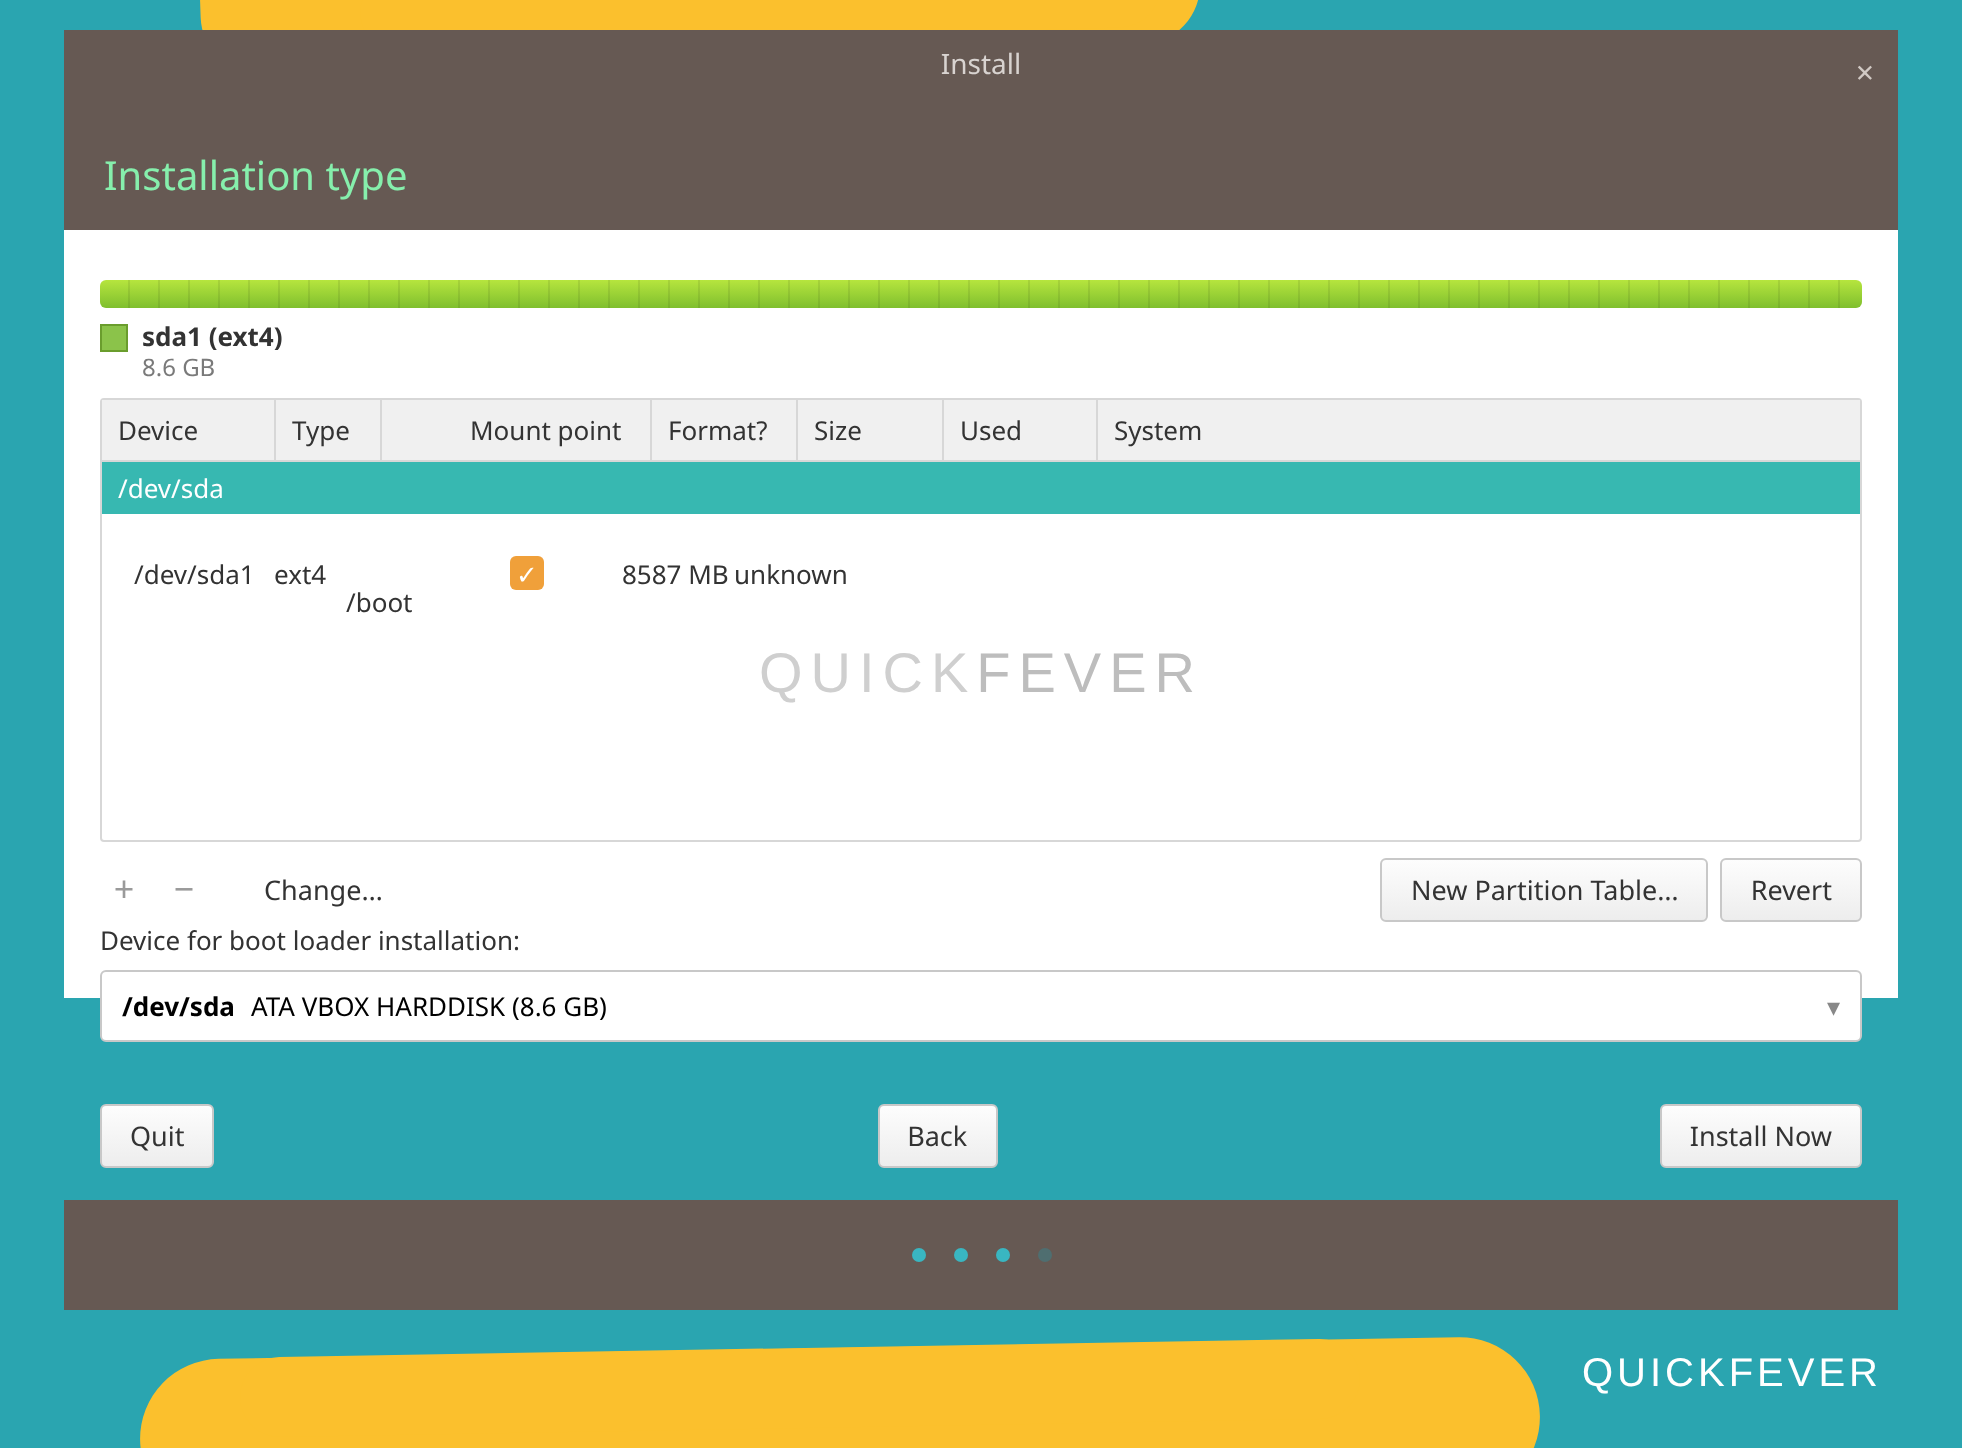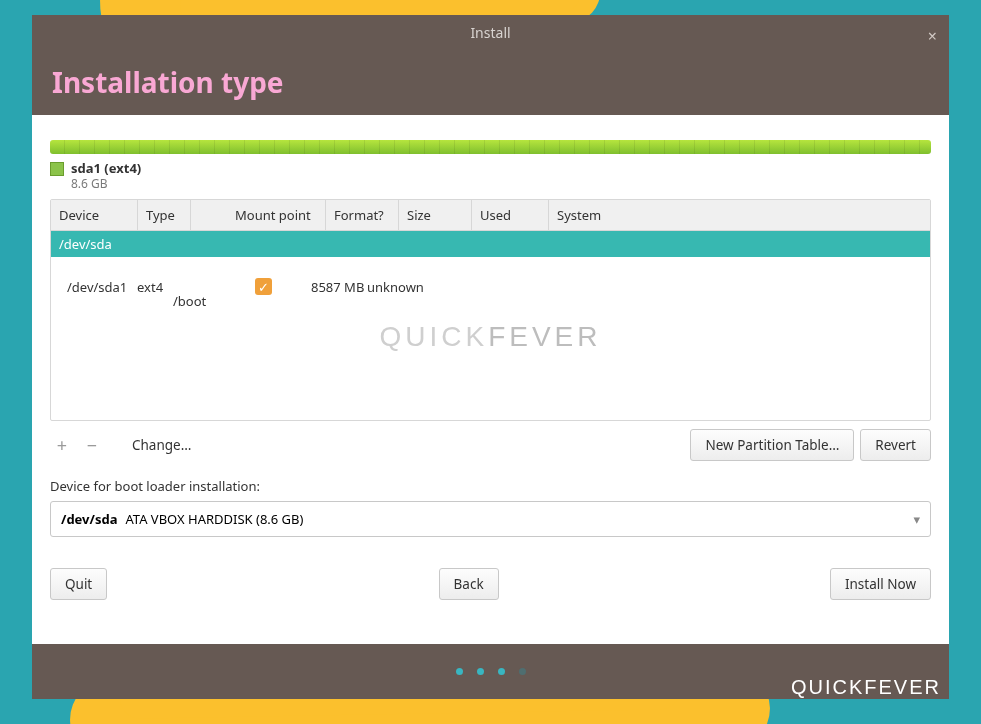--- a/index.html
+++ b/index.html
@@ -9,29 +9,29 @@
 }
 
 .brush { position:absolute; background:#fbc02d; z-index:0; }
 .b-top1 { top:-40px; left:100px; width:500px; height:70px; transform:rotate(-2deg); border-radius:30px; }
 .b-top2 { top:-20px; left:180px; width:400px; height:40px; transform:rotate(-2deg); border-radius:20px; }
 .b-bot1 { bottom:-30px; left:70px; width:700px; height:80px; transform:rotate(-1deg); border-radius:40px; }
 .b-bot2 { bottom:10px; left:120px; width:560px; height:40px; transform:rotate(-1deg); border-radius:20px; }
 
 
 .dialog {
-  position:absolute; top:15px; left:32px; width:917px; height:684px;
+  position:absolute; top:15px; left:32px; width:917px; height:484px;
   background:#fff; z-index:5; display:flex; flex-direction:column;
 }
 .dlg-header {
   background:#665953; height:100px; flex-shrink:0; position:relative;
 }
 .win-title { color:#d8d3d0; text-align:center; font-size:14px; padding-top:8px; }
 .closebtn { position:absolute; right:12px; top:10px; color:#d1c9c4; font-size:16px; cursor:pointer; }
-.page-title { position:absolute; left:20px; bottom:14px; color:#f9a8d4; font-size:28px;font-weight:bold; }
+.page-title { position:absolute; left:20px; bottom:14px; color:#86efac; font-size:20px; }
 
 .dlg-body { flex:1; padding:25px 18px 16px 18px; display:flex; flex-direction:column; }
 
 
 .partbar-wrap { }
 .partbar {
   height:14px; border-radius:3px; position:relative;
   background:linear-gradient(to bottom,#b6e53e 0%,#7fbf2e 100%);
 }
 .partbar::before {
@@ -84,21 +84,21 @@
 
 .rowbtns { display:flex; align-items:center; margin-top:8px; }
 .iconbtn { width:24px; height:24px; display:inline-flex; align-items:center; justify-content:center; color:#9a9a9a; font-size:18px; border-radius:3px; margin-right:6px; }
 .btn {
   border:1px solid #c8c8c8; border-radius:3px; padding:6px 14px; font-size:13.5px;
   background:linear-gradient(#fdfdfd,#ededed); color:#333; cursor:pointer;
 }
 .btn + .btn { margin-left:6px; }
 .spacer { flex:1; }
 
-.bl-label { margin-top:16px; font-size:13px; color:#333; }
+.bl-label { margin-top:0; font-size:13px; color:#333; }
 .dropdown {
   margin-top:6px; border:1px solid #c8c8c8; border-radius:3px; height:34px;
   display:flex; align-items:center; padding:0 10px; font-size:13px; background:#fff;
 }
 .dropdown .devname { font-weight:bold; margin-right:8px; }
 .dropdown .caret { margin-left:auto; color:#888; }
 
 .footerbtns { margin-top:31px; display:flex; justify-content:space-between; }
 
 

